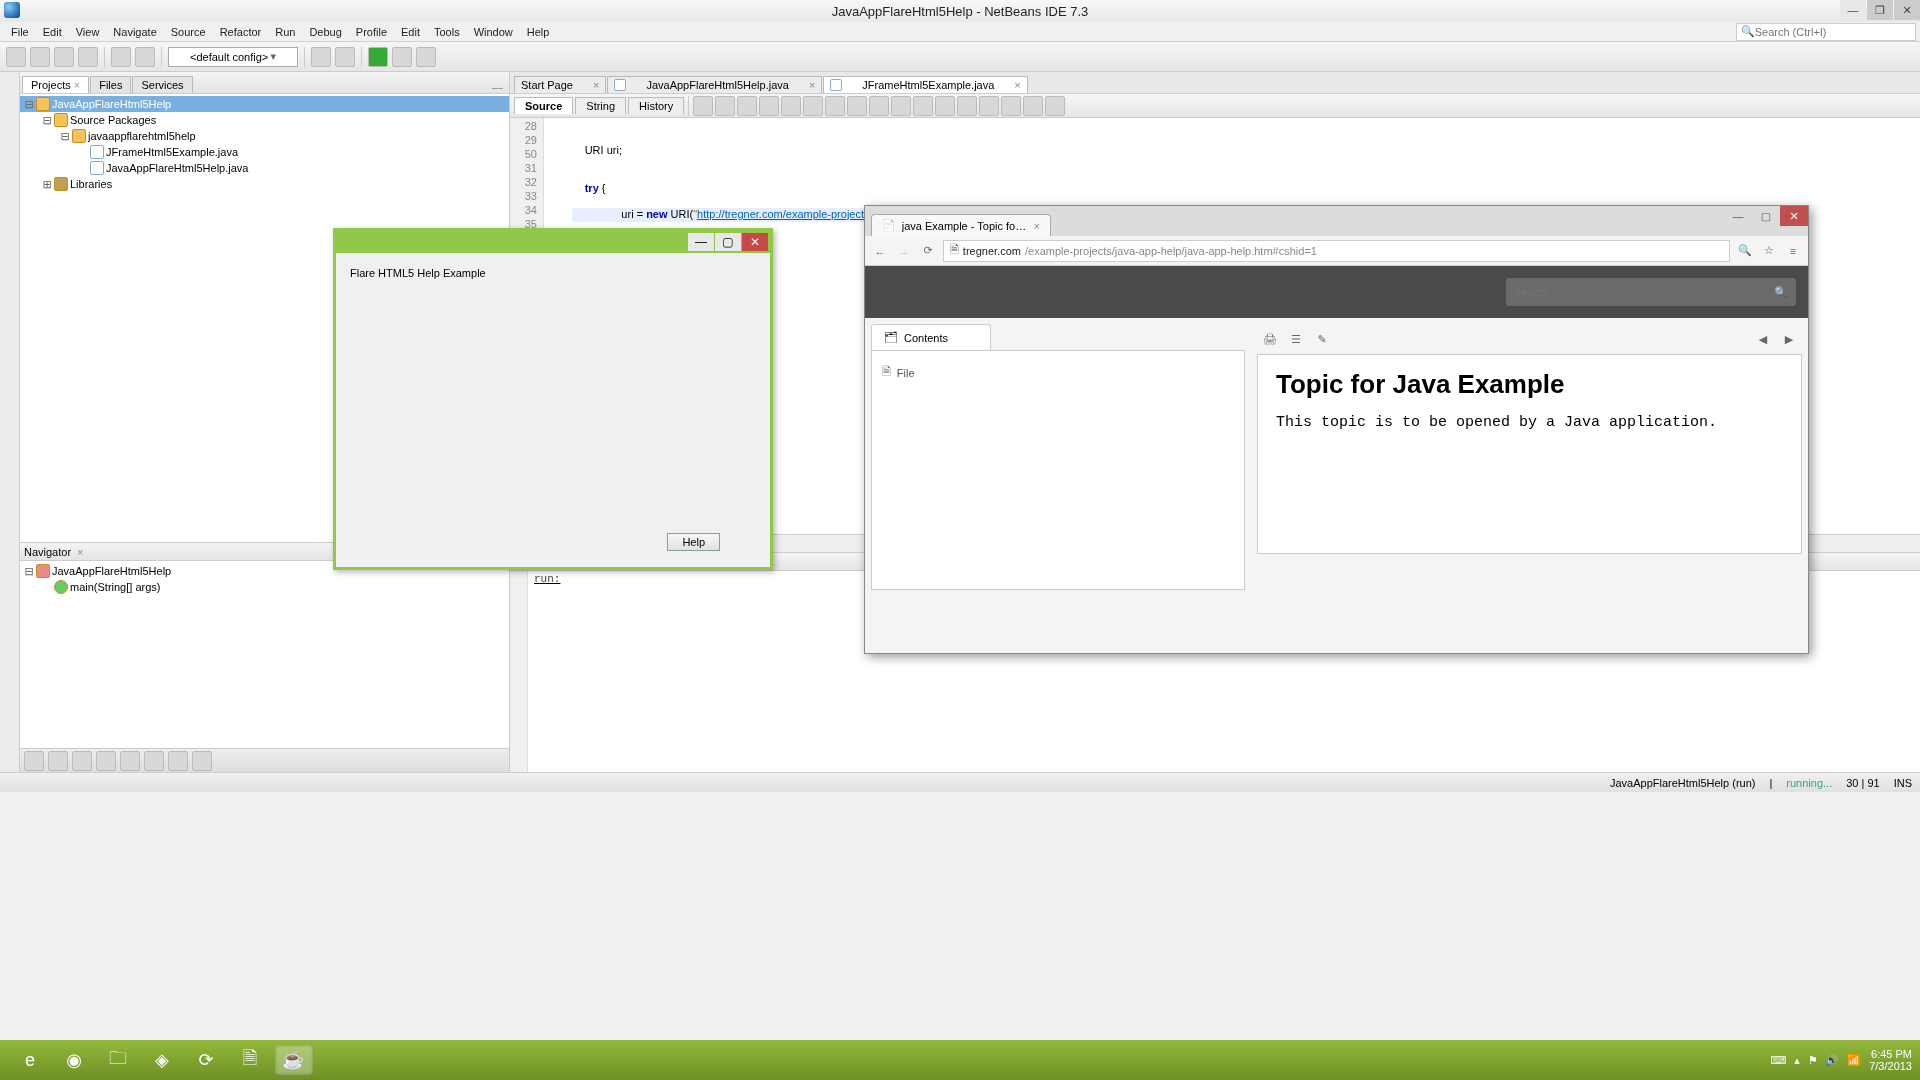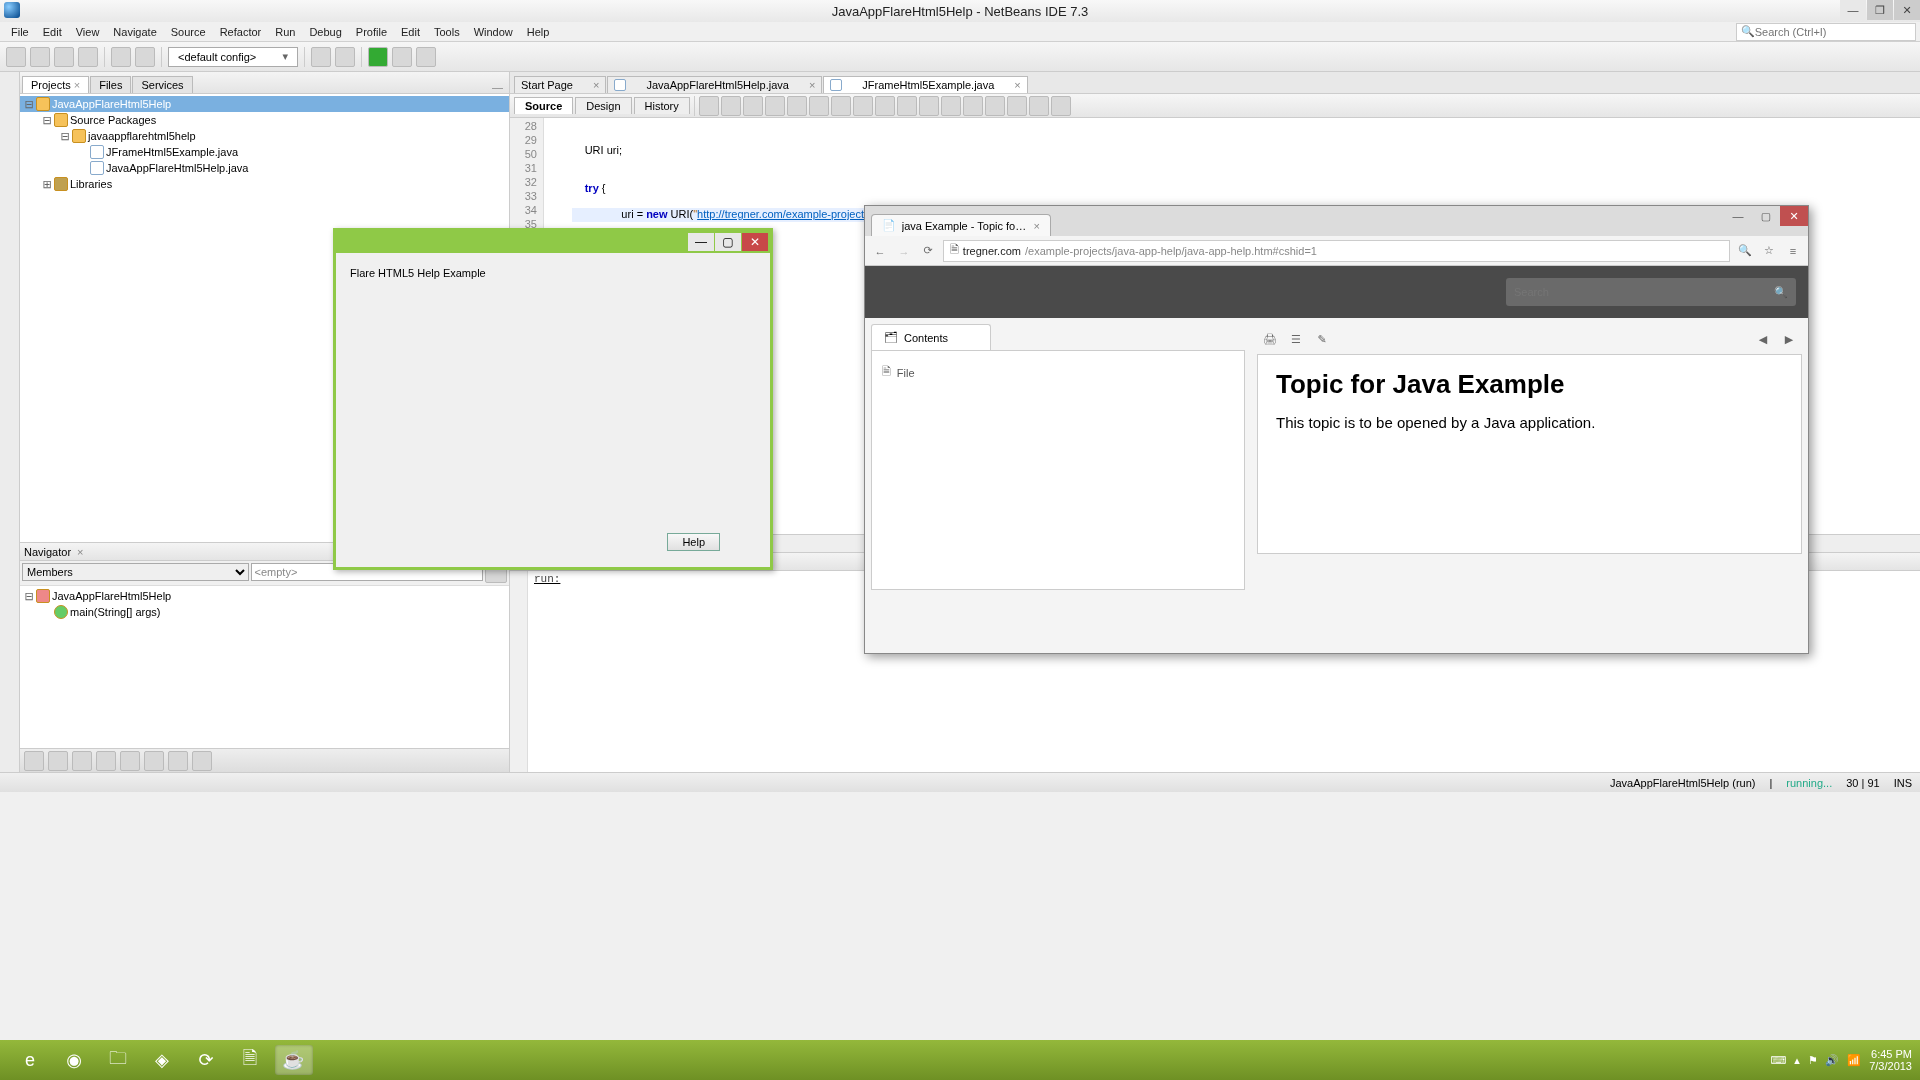--- a/index.html
+++ b/index.html
@@ -17,21 +17,21 @@
 
 .menubar { height: 20px; background: #f0f0f0; display: flex; align-items: center; padding: 0 4px; border-bottom: 1px solid #d0d0d0; }
 .menubar span { padding: 2px 7px; color: #222; cursor: default; }
 .menubar .searchbox { margin-left: auto; display: flex; align-items: center; border: 1px solid #ccc; background: #fff; height: 18px; padding: 0 4px; width: 180px; }
 .menubar .searchbox input { border: none; outline: none; width: 140px; font-size: 11px; color: #888; }
 
 
 .toolbar { height: 30px; background: linear-gradient(#f6f6f6,#e6e6e6); border-bottom: 1px solid #ccc; display: flex; align-items: center; padding: 0 6px; gap: 4px; }
 .tbicon { width: 20px; height: 20px; background: #d8d8d8; border: 1px solid #bbb; border-radius: 2px; }
 .tbsep { width: 1px; height: 20px; background: #ccc; margin: 0 2px; }
-.cfgsel { border: 1px solid #aaa; background: #fff; height: 20px; padding: 0 9px; width: 130px; display: flex; align-items: center; justify-content: space-between; }
+.cfgsel { border: 1px solid #aaa; background: #fff; height: 20px; padding: 0 21px; width: 130px; display: flex; align-items: center; justify-content: space-between; }
 .cfgsel::after { content: "▾"; color: #666; }
 
 
 .mainrow { display: flex; height: 700px; }
 .leftcol { width: 490px; display: flex; flex-direction: column; border-right: 1px solid #ccc; }
 .lefticons { width: 20px; background: #ececec; border-right: 1px solid #ccc; }
 
 
 .panel-tabs { height: 22px; background: linear-gradient(#f4f4f4,#e4e4e4); display: flex; align-items: flex-end; border-bottom: 1px solid #ccc; padding-left: 2px; }
 .panel-tabs .ptab { padding: 2px 8px; border: 1px solid #bbb; border-bottom: none; background: #fff; margin-right: 1px; display: flex; align-items: center; gap: 3px; }
@@ -122,21 +122,21 @@
 .chrome .cmain { flex: 1; display: flex; background: #f4f4f4; }
 .chrome .cside { width: 386px; padding: 6px; }
 .chrome .cside .sh { background: #fff; border: 1px solid #ccc; border-bottom: none; padding: 6px 12px; display: flex; align-items: center; gap: 6px; width: 120px; border-radius: 3px 3px 0 0; }
 .chrome .cside .sbody { background: #fff; border: 1px solid #ccc; height: 240px; padding: 8px; }
 .chrome .cside .sitem { display: flex; align-items: center; gap: 6px; padding: 4px 2px; color: #555; }
 .chrome .ccontent { flex: 1; padding: 6px; }
 .chrome .ctools { height: 30px; display: flex; align-items: center; gap: 8px; padding: 0 4px; }
 .chrome .ctools .r { margin-left: auto; display: flex; gap: 8px; }
 .chrome .cart { background: #fff; border: 1px solid #ccc; padding: 14px 18px; height: 200px; }
 .chrome .cart h1 { font-size: 26px; font-weight: bold; margin-bottom: 14px; }
-.chrome .cart p { font-size: 15px; }
+.chrome .cart p { font-size: 15px; font-family: Liberation Mono, monospace; }
 </style>
 </head>
 <body>
 
 <div class="titlebar">
   <div class="nbicon"></div>
   <div class="title">JavaAppFlareHtml5Help - NetBeans IDE 7.3</div>
   <div class="wcontrols">
     <span>—</span>
     <span class="maxbtn">❐</span>
@@ -232,25 +232,20 @@
           <span class="ticon lib"></span>
           <span>Libraries</span>
         </div>
     </div>
 
     <div class="nav-panel">
       <div class="nav-head">
         <span>Navigator</span>
         <span style="margin-left:6px;color:#888;cursor:pointer">×</span>
       </div>
-      <div class="nav-combo">
-        <select><option>Members</option></select>
-        <input value="&lt;empty&gt;" style="">
-        <div class="tbicon" style="width:22px"></div>
-      </div>
       <div class="panel-body">
         <div class="tree-row" style="padding-left:4px">
             <span class="twist">⊟</span>
             <span class="ticon" style="background:#e88"></span>
             <span>JavaAppFlareHtml5Help</span>
           </div>
         <div class="tree-row" style="padding-left:22px">
             <span class="twist"> </span>
             <span class="ticon" style="background:#6c6;border-radius:50%"></span>
             <span>main(String[] args)</span>
@@ -281,21 +276,21 @@
           <span class="edclose">×</span>
         </div>
       <div class="edtab active">
           <span class="ticon java" style="width:12px;height:12px"></span>
           <span>JFrameHtml5Example.java</span>
           <span class="edclose">×</span>
         </div>
     </div>
     <div class="edtoolbar">
       <div class="ed-subtab act">Source</div>
-      <div class="ed-subtab">Design</div>
+      <div class="ed-subtab">String</div>
       <div class="ed-subtab">History</div>
       <div class="tbsep"></div>
       <div class="tbicon"></div>
       <div class="tbicon"></div>
       <div class="tbicon"></div>
       <div class="tbicon"></div>
       <div class="tbicon"></div>
       <div class="tbicon"></div>
       <div class="tbicon"></div>
       <div class="tbicon"></div>

